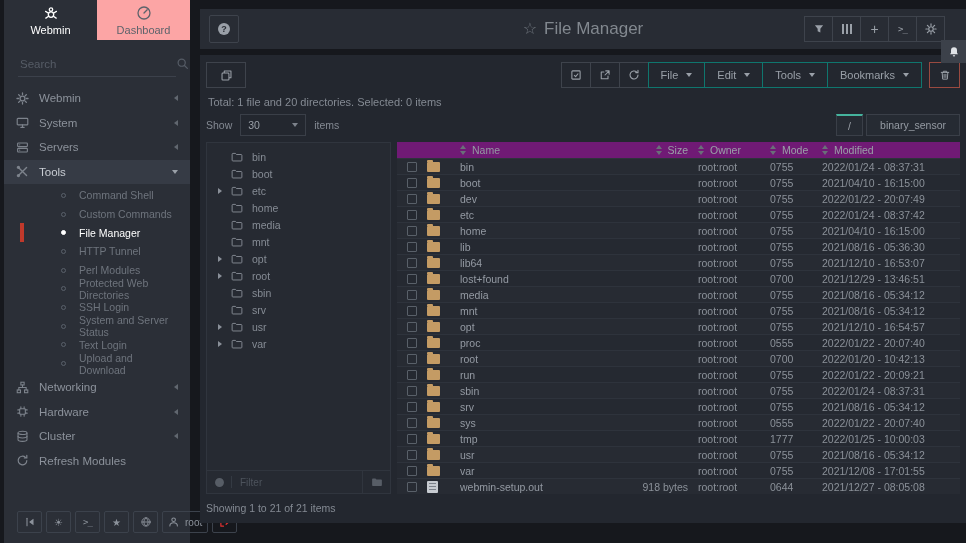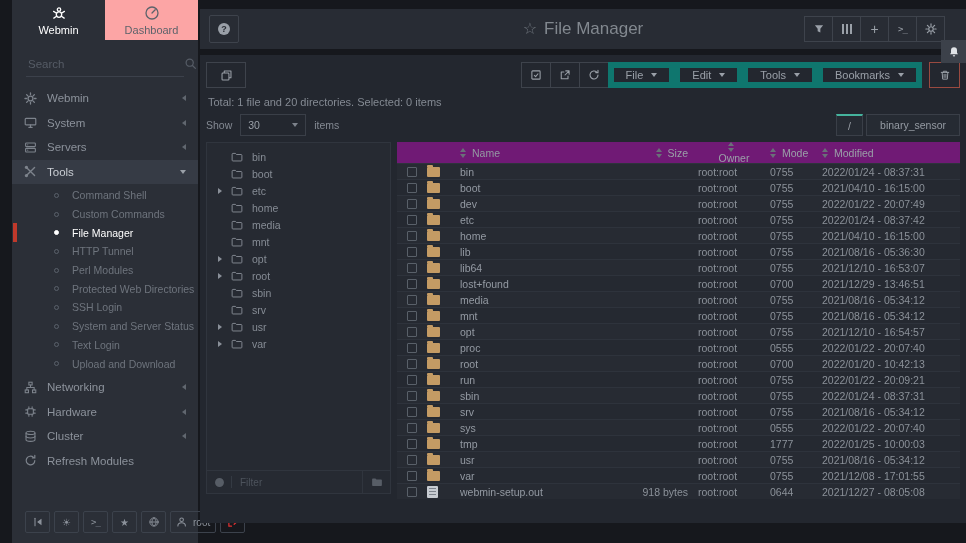--- a/index.html
+++ b/index.html
@@ -2,37 +2,37 @@
 <html><head>
 <meta charset="utf-8">
 <style>
   html,body{margin:0;padding:0;background:#101216;}
   .app{position:relative;width:966px;height:543px;background:#16181d;overflow:hidden;
        font-family:"Liberation Sans",sans-serif;-webkit-font-smoothing:antialiased;}
   .svgi{display:inline-block;flex:none;}
   .svgi svg{display:block;}
 
   
-  .sidebar{position:absolute;left:12px;top:0;width:186px;height:100%;background:#2b2f37;}
+  .sidebar{position:absolute;left:4px;top:0;width:186px;height:100%;background:#2b2f37;}
   .tabs{display:flex;height:40px;}
   .tab{flex:1;display:flex;flex-direction:column;align-items:center;justify-content:center;gap:3px;font-size:11px;cursor:pointer;}
   .tab.active{color:#ffffff;background:#2b2f37;}
   .tab.inactive{color:#5d636b;background:#fca5a5;}
   .search-row{margin:11px 14px 2px;border-bottom:1px solid #3c414b;display:flex;align-items:center;height:25px;}
   .search-row input{flex:1;background:none;border:none;outline:none;color:#aeb3ba;font-size:11.5px;font-family:inherit;}
   .search-row input::placeholder{color:#565c66;}
   .search-row .svgi{color:#565c66;}
   .nav{margin-top:9px;font-size:11.5px;color:#8c929b;}
   .nav-item{display:flex;align-items:center;height:24.5px;padding:0 12px;gap:10px;cursor:pointer;}
   .nav-item .svgi{color:#7d838c;}
   .nav-item .lbl{flex:1;}
   .nav-item.expanded{background:#363b45;color:#c9cdd3;}
   .caret-l{width:0;height:0;border-top:3px solid transparent;border-bottom:3px solid transparent;border-right:4px solid #61676f;}
   .caret-d{width:0;height:0;border-left:3px solid transparent;border-right:3px solid transparent;border-top:4px solid #9aa0a8;}
-  .sub-list{font-size:10.5px;color:#6e747d;padding:2px 1px;}
+  .sub-list{font-size:10.5px;color:#6e747d;padding:2px 16px;}
   .sub{display:flex;align-items:center;height:18.7px;padding-left:41px;gap:13px;position:relative;cursor:pointer;}
   .sub .bullet{width:5px;height:5px;border:1px solid #5a616b;border-radius:50%;flex:none;box-sizing:border-box;}
   .sub.active{color:#ffffff;}
   .sub.active .bullet{background:#ffffff;border-color:#ffffff;}
   .sub.active::before{content:'';position:absolute;left:0;top:0;bottom:0;width:4px;background:#c0392b;}
   .side-footer{position:absolute;left:13px;bottom:10px;display:flex;gap:4px;}
   .fbtn{height:22px;min-width:25px;padding:0 5px;border:1px solid #3c424c;border-radius:2px;box-sizing:border-box;
         display:flex;align-items:center;justify-content:center;gap:5px;color:#8c929b;font-size:10px;cursor:pointer;}
   .fbtn.logout{color:#e03131;}
 
@@ -48,21 +48,21 @@
   .cols-ic{display:flex;gap:2px;}
   .cols-ic i{width:2px;height:10px;background:currentColor;}
   .mono{font-family:"DejaVu Sans Mono",monospace;font-size:9px;letter-spacing:-1px;}
   .bell{position:absolute;right:0;top:40px;width:25px;height:23px;background:#3c414a;display:flex;align-items:center;justify-content:center;z-index:5;color:#dfe2e6;cursor:pointer;}
 
   .content{position:absolute;left:14px;right:0;top:55px;height:468px;background:#23272f;padding:7px 6px 0;box-sizing:border-box;}
   .ctoolbar{display:flex;align-items:center;height:26px;}
   .sq-btn{width:40px;height:26px;border:1px solid #3e434c;box-sizing:border-box;display:flex;align-items:center;justify-content:center;color:#9aa0a8;cursor:pointer;}
   .ct-right{margin-left:auto;display:flex;align-items:center;}
   .ibtn{width:30px;height:26px;border:1px solid #3e434c;margin-left:-1px;box-sizing:border-box;display:flex;align-items:center;justify-content:center;color:#9aa0a8;cursor:pointer;}
-  .menu-btn{height:26px;padding:0 12px;border:6px solid #0f766e;margin-left:-1px;box-sizing:border-box;display:flex;gap:8px;align-items:center;font-size:11px;color:#9aa0a8;cursor:pointer;}
+  .menu-btn{height:26px;padding:0 12px;border:1px solid #0f766e;margin-left:-1px;box-sizing:border-box;display:flex;gap:8px;align-items:center;font-size:11px;color:#9aa0a8;cursor:pointer;}
   .trash-btn{width:31px;height:26px;border:1px solid #9a4a40;margin-left:7px;box-sizing:border-box;display:flex;align-items:center;justify-content:center;color:#9aa0a8;cursor:pointer;}
 
   .total-line{margin:8px 2px 0;font-size:11px;color:#848a93;}
   .controls{margin-top:6px;display:flex;align-items:center;font-size:10.5px;color:#848a93;gap:8px;}
   .select{width:66px;height:22px;border:1px solid #3a3f48;box-sizing:border-box;display:flex;align-items:center;padding:0 7px;color:#9aa0a8;cursor:pointer;}
   .select .caret-d{margin-left:auto;border-top-color:#7c828b;}
   .pathbar{margin-left:auto;display:flex;gap:3px;}
   .path-root{width:27px;height:22px;border:1px solid #3a3f48;border-top:2px solid #45b39d;box-sizing:border-box;background:#262b33;
              display:flex;align-items:center;justify-content:center;color:#9aa0a8;font-size:10.5px;cursor:pointer;}
   .path-seg{height:22px;padding:0 13px;border:1px solid #3a3f48;box-sizing:border-box;background:#262b33;
@@ -88,21 +88,21 @@
   .sort{display:inline-flex;flex-direction:column;gap:2px;margin-right:6px;}
   .sort i{width:0;height:0;border-left:3px solid transparent;border-right:3px solid transparent;}
   .sort .up{border-bottom:4px solid #6a7079;}
   .sort .dn{border-top:4px solid #6a7079;}
   .frow{display:flex;align-items:center;height:15px;background:#272b33;border-top:1px solid #2e333c;cursor:pointer;}
   .frow:nth-child(even){background:#252931;}
   .c-cb{width:30px;display:flex;justify-content:center;}
   .c-ic{width:33px;display:flex;}
   .c-name{flex:1;color:#949aa3;}
   .c-size{width:100px;text-align:right;padding-right:10px;box-sizing:border-box;}
-  .c-owner{width:72px;flex-direction:column;}
+  .c-owner{width:72px;}
   .c-mode{width:52px;}
   .c-mod{width:138px;}
   .thead .c-size{display:flex;justify-content:flex-end;}
   .cb{width:10px;height:10px;border:1px solid #596069;border-radius:1px;box-sizing:border-box;}
   .ficon{position:relative;}
   .frow.dir .ficon{width:13px;height:10px;background:#c49b64;border-radius:1px;}
   .frow.dir .ficon::before{content:'';position:absolute;top:-2px;left:0;width:6px;height:2px;background:#c49b64;border-radius:1px 1px 0 0;}
   .frow.file .ficon{width:11px;height:12px;background:#c7cbd1;border-radius:1px;}
   .frow.file .ficon::before{content:'';position:absolute;left:2px;right:2px;top:2px;height:8px;
      background:repeating-linear-gradient(#7c828b 0 1px,transparent 1px 3px);}
@@ -918,15 +918,16 @@
     <span class="c-name">webmin-setup.out</span>
     <span class="c-size">918 bytes</span>
     <span class="c-owner">root:root</span>
     <span class="c-mode">0644</span>
     <span class="c-mod">2021/12/27 - 08:05:08</span>
   </div>
             </div>
         </div>
       </div>
 
+      <div class="showing">Showing 1 to 21 of 21 items</div>
     </div>
   </div>
 </div>
 
 </body></html>

